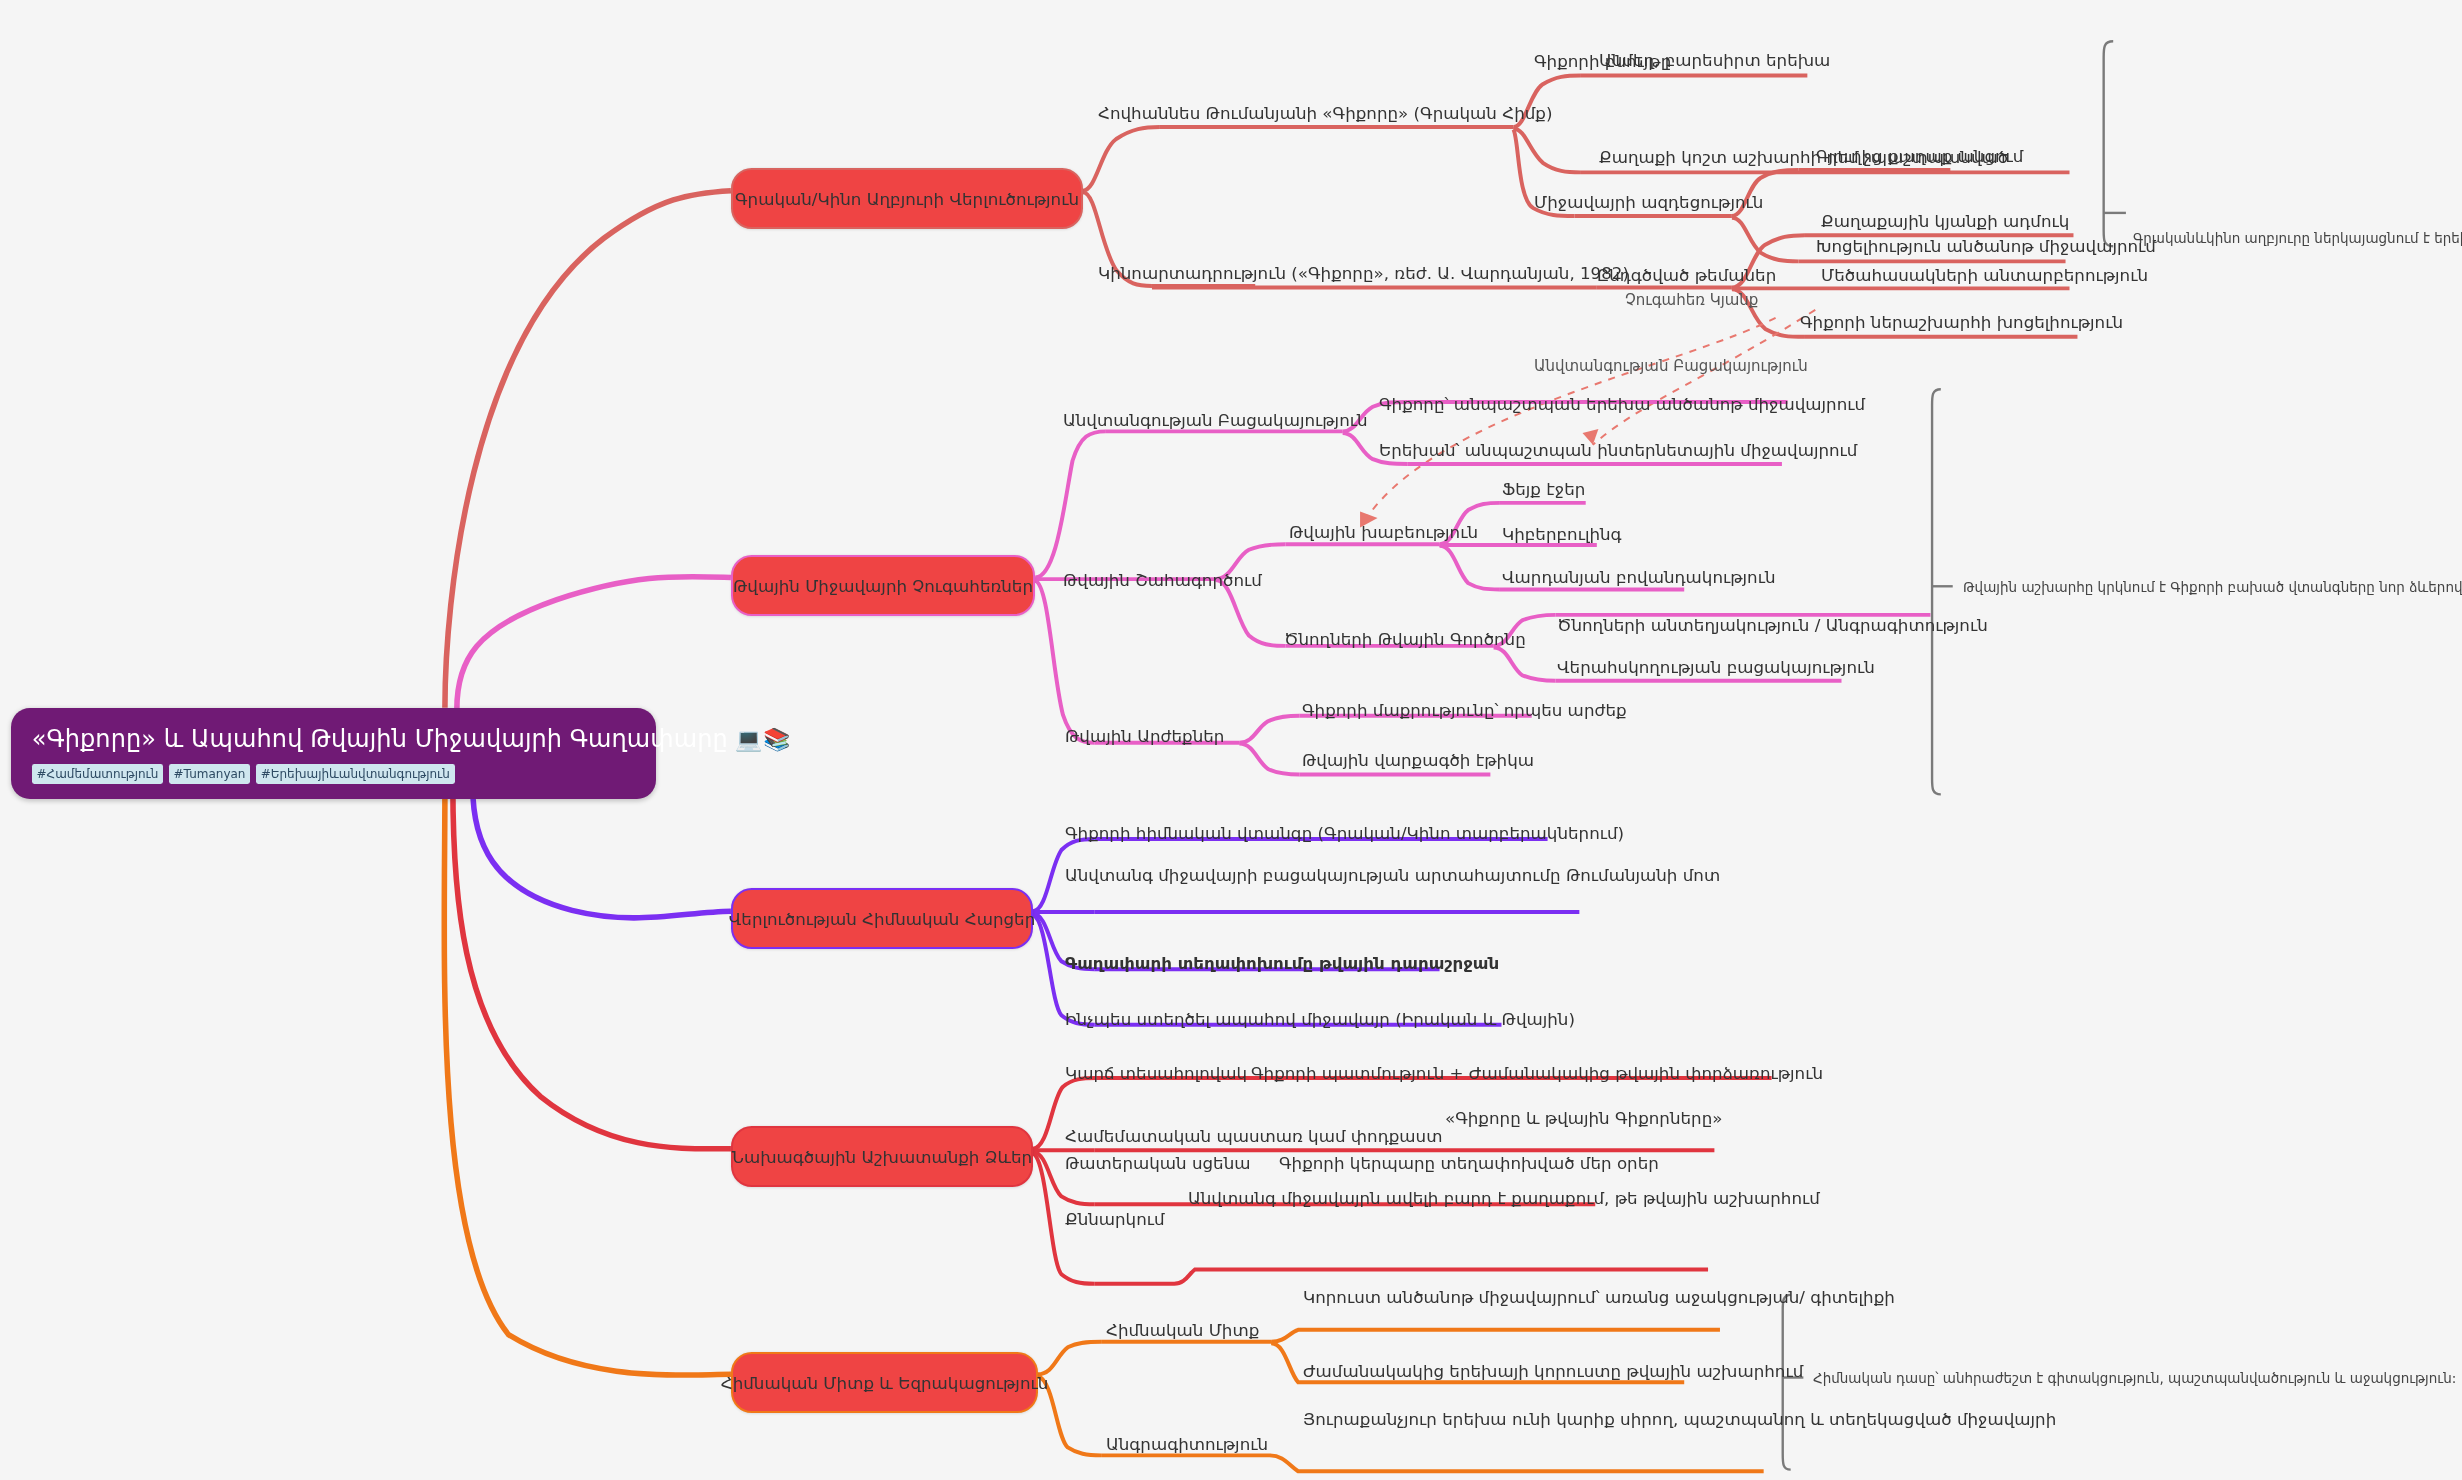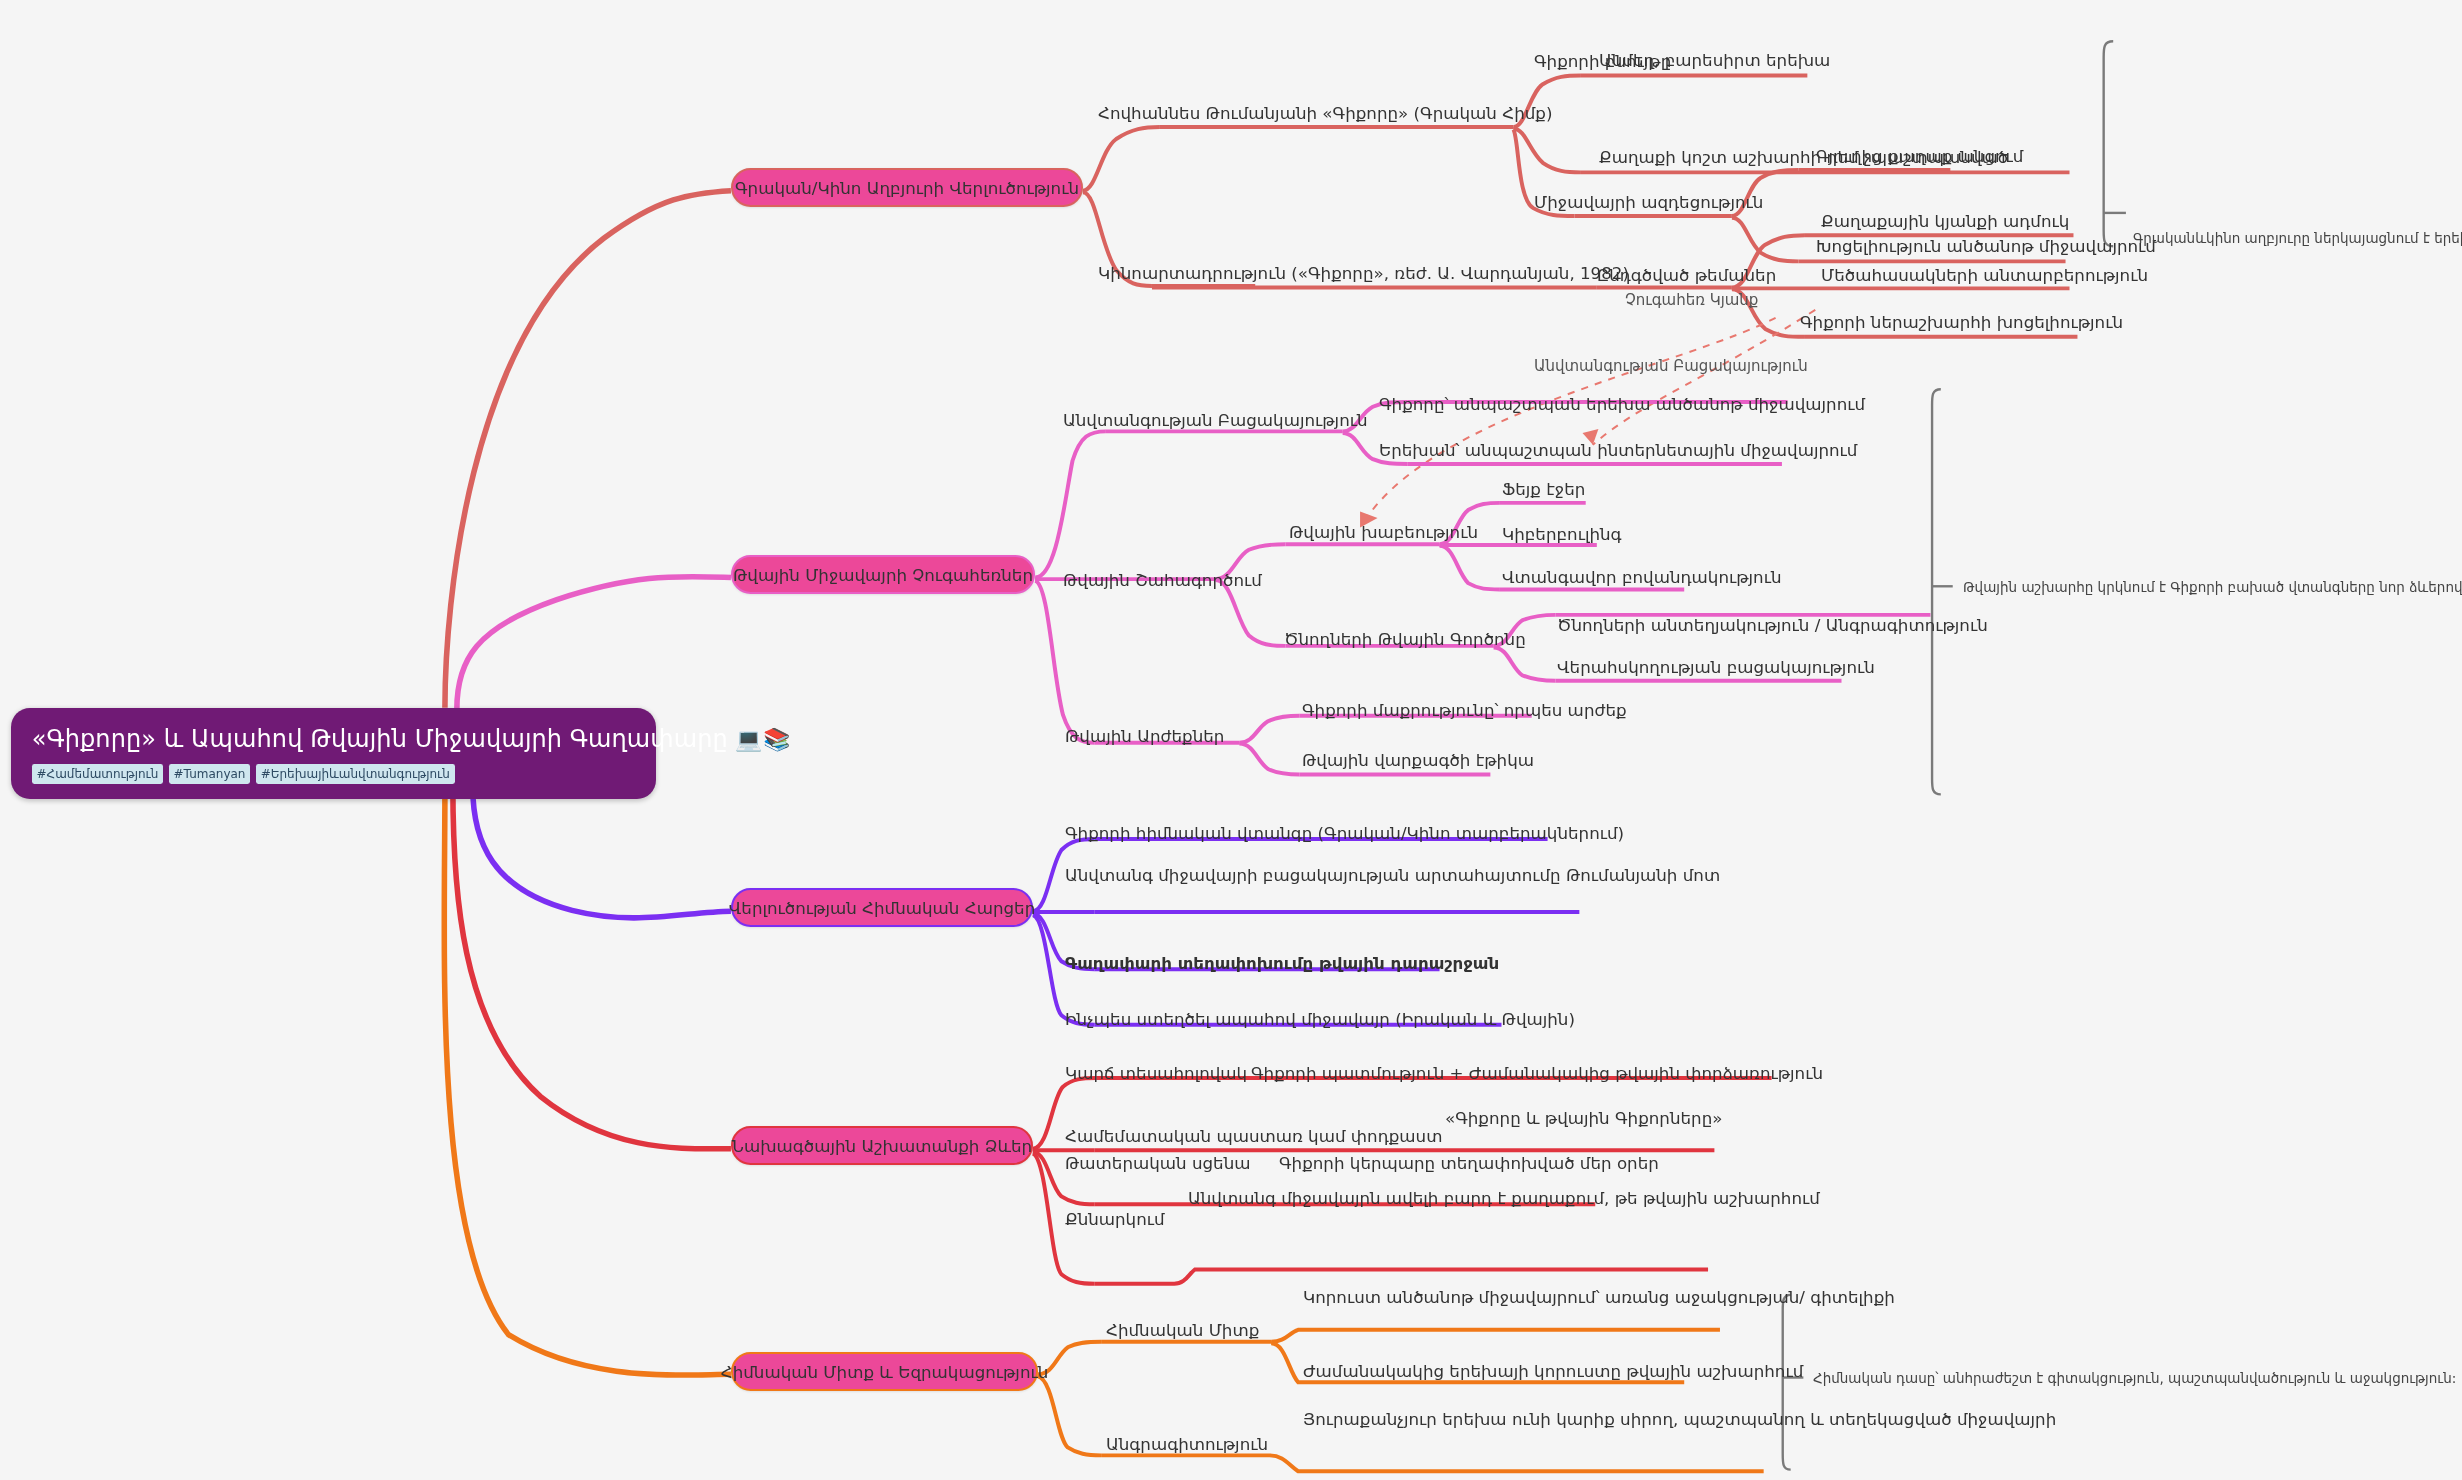--- a/index.html
+++ b/index.html
@@ -27,22 +27,22 @@
   .root-emoji{font-size:22px;}
   .tags{margin-top:9.5px;display:flex;gap:5.6px;}
   .tag{
     background:#cfe6ef;color:#2d4a63;font-size:12px;line-height:1;
     padding:4px 4.8px 4.8px 4.8px;border-radius:2.4px;white-space:nowrap;
   }
 
   
   .pill{
     position:absolute;box-sizing:border-box;
-    background:#ec4899;border:2.4px solid #000;border-radius:20.7px;
-    height:39px;display:flex;align-items:center;justify-content:center;
+    background:#ef4444;border:2.4px solid #000;border-radius:20.7px;
+    height:61px;display:flex;align-items:center;justify-content:center;
     padding:0 17.5px;font-size:16.7px;color:#333;white-space:nowrap;
     box-shadow:0 0.8px 2.4px rgba(0,0,0,.10);
   }
 
   .lbl{
     position:absolute;font-size:16.7px;color:#333;white-space:nowrap;line-height:1.35;
   }
 
   .edge-label{
     position:absolute;font-size:15px;color:#555;white-space:nowrap;
@@ -208,21 +208,21 @@
   <div class="summary" style="left:2133px;top:230px;">Գրականևկինո աղբյուրը ներկայացնում է երեխայի խոցելիությունը</div>
 
   <div class="lbl" style="left:1063px;top:409px;">Անվտանգության Բացակայություն</div>
   <div class="lbl" style="left:1379px;top:393px;">Գիքորը՝ անպաշտպան երեխա անծանոթ միջավայրում</div>
   <div class="lbl" style="left:1379px;top:439px;">Երեխան՝ անպաշտպան ինտերնետային միջավայրում</div>
 
   <div class="lbl" style="left:1063px;top:569px;">Թվային Շահագործում</div>
   <div class="lbl" style="left:1289px;top:521px;">Թվային խաբեություն</div>
   <div class="lbl" style="left:1502px;top:478px;">Ֆեյք էջեր</div>
   <div class="lbl" style="left:1502px;top:523px;">Կիբերբուլինգ</div>
-  <div class="lbl" style="left:1502px;top:566px;">Վտանգավոր բովանդակություն</div>
+  <div class="lbl" style="left:1502px;top:566px;">Վարդանյան բովանդակություն</div>
 
   <div class="lbl" style="left:1284px;top:628px;">Ծնողների Թվային Գործոնը</div>
   <div class="lbl" style="left:1557px;top:614px;">Ծնողների անտեղյակություն / Անգրագիտություն</div>
   <div class="lbl" style="left:1557px;top:656px;">Վերահսկողության բացակայություն</div>
 
   <div class="lbl" style="left:1065px;top:725px;">Թվային Արժեքներ</div>
   <div class="lbl" style="left:1302px;top:699px;">Գիքորի մաքրությունը՝ որպես արժեք</div>
   <div class="lbl" style="left:1302px;top:749px;">Թվային վարքագծի էթիկա</div>
 
   <div class="summary" style="left:1963px;top:579px;">Թվային աշխարհը կրկնում է Գիքորի բախած վտանգները նոր ձևերով:</div>

